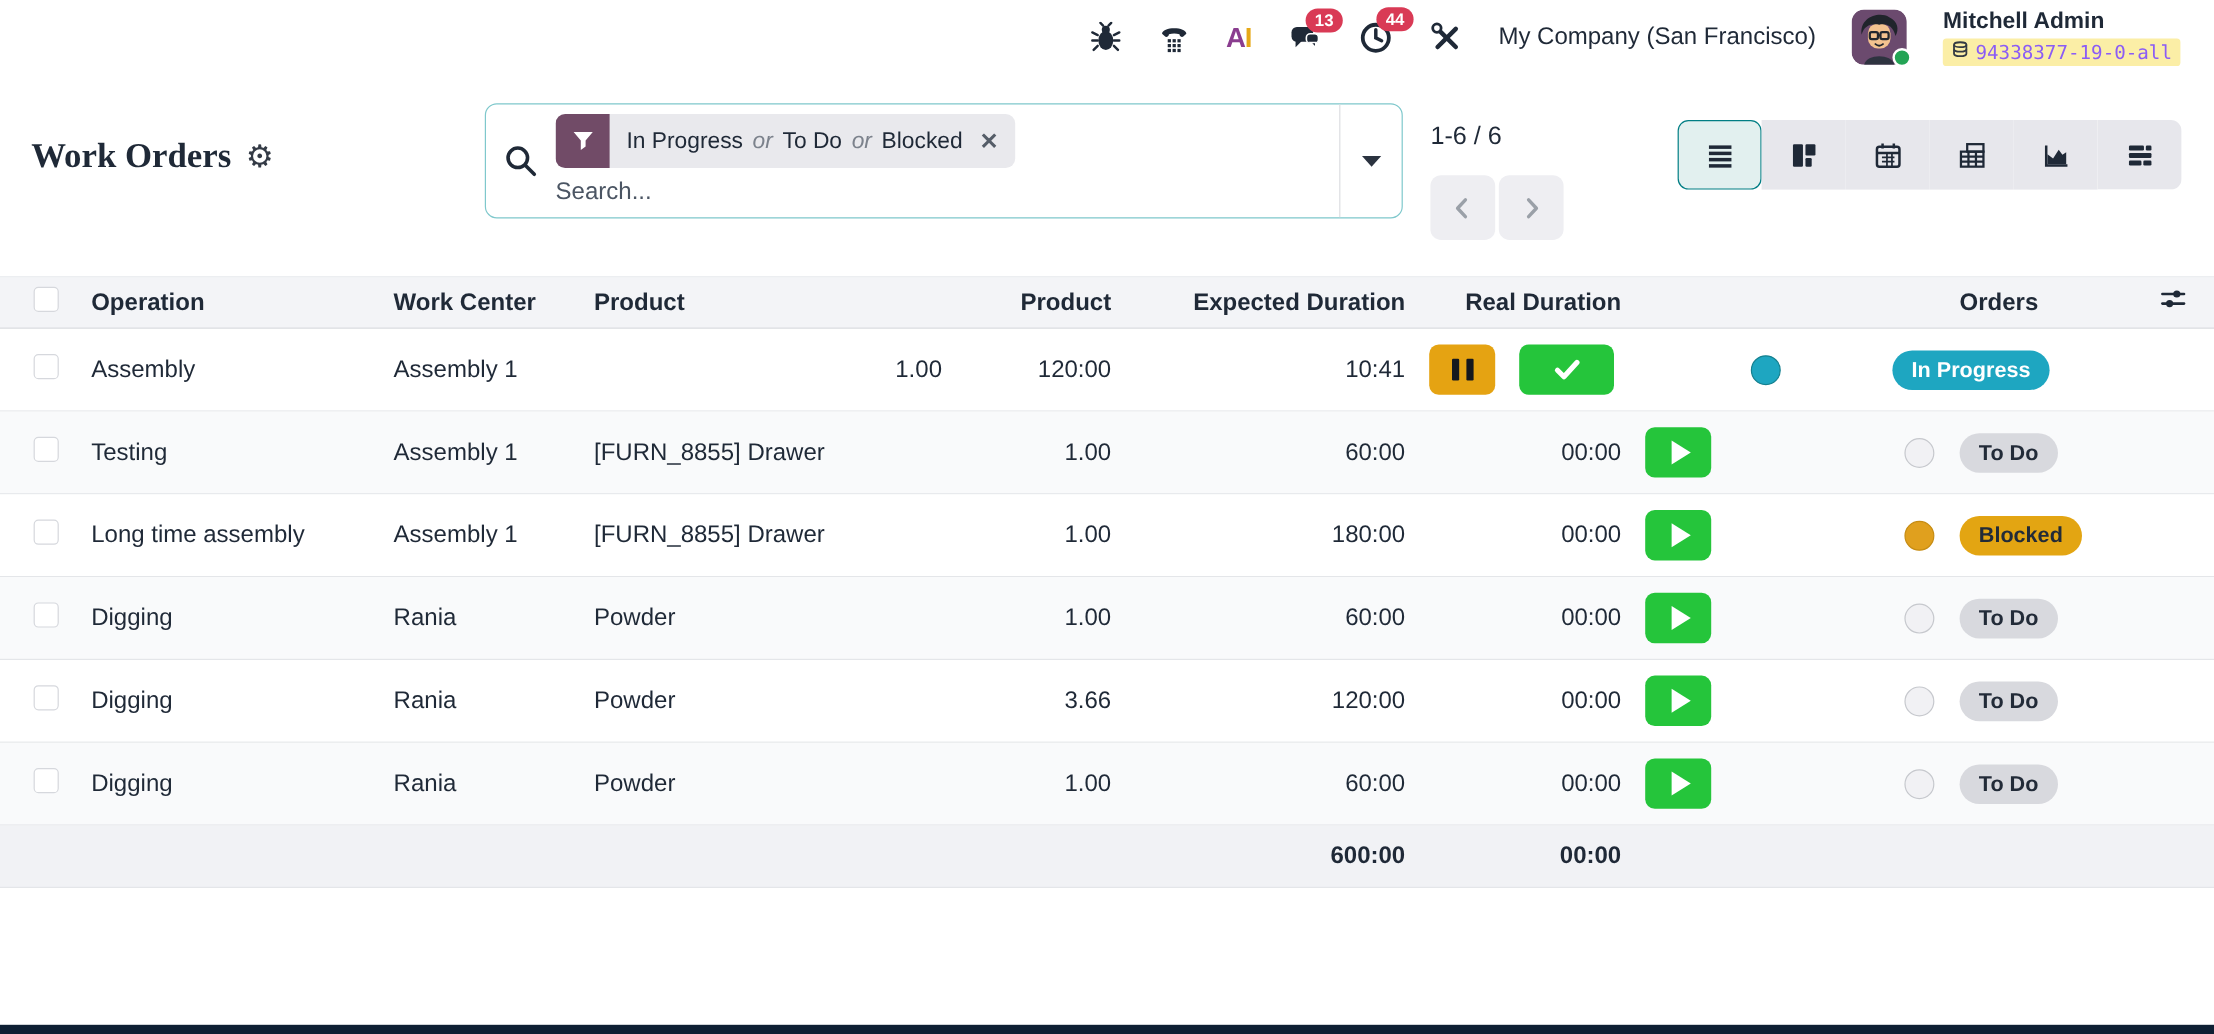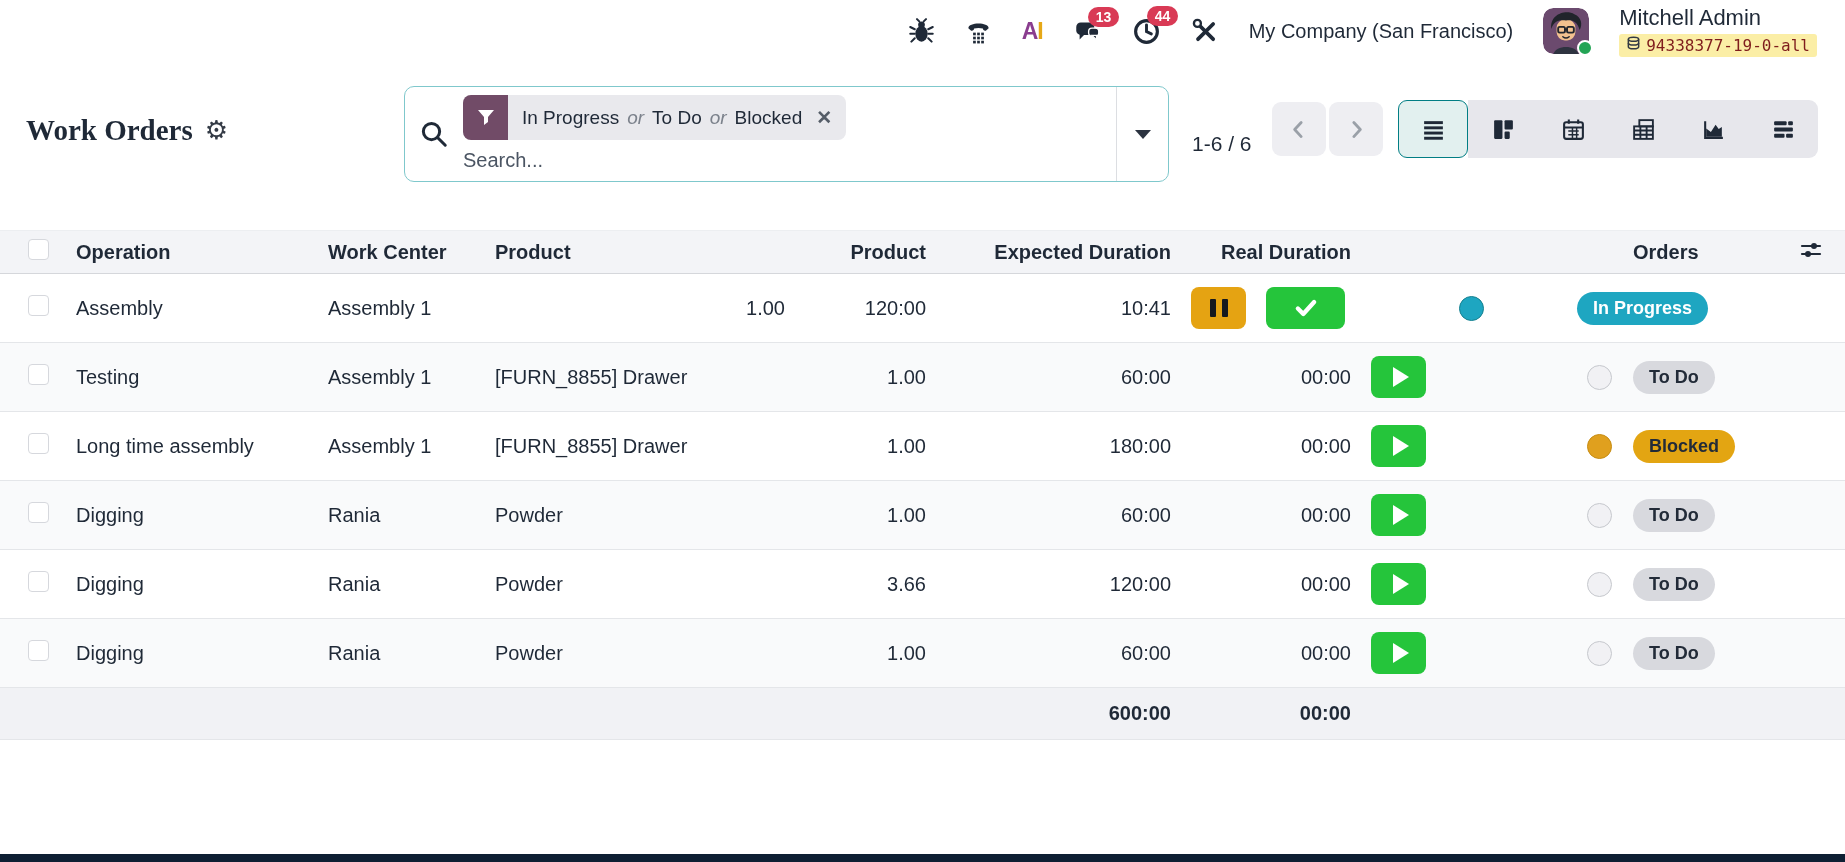--- a/index.html
+++ b/index.html
@@ -16,43 +16,43 @@
   .nav-right { position: absolute; right: 28px; top: 0; height: 62px; display: flex; align-items: center; gap: 30px; }
   .nav-icon-btn { position: relative; display: flex; align-items: center; justify-content: center; cursor: pointer; }
   .badge-count { position: absolute; top: -11px; left: 15px; background: #d93a55; color: #fff; font-size: 14px; font-weight: 700; padding: 2px 8px; border-radius: 999px; line-height: 1.2; }
   .ai-mark { font-size: 23px; font-weight: 800; letter-spacing: -1px; }
   .ai-a { color: #8a3d8f; }
   .ai-i { color: #e6a817; }
   .company-name { font-size: 20px; cursor: pointer; white-space: nowrap; }
   .avatar-wrap { position: relative; width: 46px; height: 46px; cursor: pointer; }
   .presence-dot { position: absolute; right: -4px; bottom: -2px; width: 16px; height: 16px; border-radius: 50%; background: #23a455; border: 2px solid #fff; }
   .user-block { display: flex; flex-direction: column; gap: 3px; }
-  .user-name { font-size: 22px; }
-  .db-badge { display: inline-flex; align-items: center; gap: 5px; background: #fbeea6; border-radius: 3px; padding: 2px 7px; font-family: "DejaVu Sans Mono", monospace; font-size: 16px; color: #7f1d1d; }
+  .user-name { font-size: 19px; font-weight: bold; }
+  .db-badge { display: inline-flex; align-items: center; gap: 5px; background: #fbeea6; border-radius: 3px; padding: 2px 7px; font-family: "DejaVu Sans Mono", monospace; font-size: 16px; color: #8b5cf6; }
 
   
   .control-panel { position: absolute; top: 62px; left: 0; right: 0; height: 168px; background: #fff; }
   .page-title { position: absolute; left: 26px; top: 52px; display: flex; align-items: center; gap: 12px; font-family: Liberation Serif, serif; }
   .page-title-text { font-size: 29px; font-weight: 600; }
   .gear-btn { font-size: 26px; color: #343b46; cursor: pointer; line-height: 1; }
 
   .searchbox { position: absolute; left: 404px; top: 24px; width: 765px; height: 96px; border: 1px solid #7fc8cc; border-radius: 10px; background: #fff; display: flex; }
   .search-mag { width: 58px; display: flex; align-items: center; justify-content: center; flex: none; }
   .search-main { flex: 1; display: flex; flex-direction: column; padding: 8px 0 9px 0; }
   .facet { display: inline-flex; align-items: stretch; height: 45px; background: #e9e9ed; border-radius: 8px; overflow: hidden; align-self: flex-start; }
   .facet-icon-box { width: 45px; background: #714b67; display: flex; align-items: center; justify-content: center; }
   .facet-label { display: flex; align-items: center; gap: 8px; padding: 0 10px 0 14px; font-size: 19px; white-space: nowrap; }
   .facet-or { font-style: italic; color: #7c828c; }
   .facet-close { display: flex; align-items: center; padding: 0 14px 0 4px; color: #555d68; font-size: 19px; font-weight: 700; cursor: pointer; }
   .search-input { border: none; outline: none; font-size: 20px; color: #3b82f6; margin-top: auto; width: 96%; background: transparent; }
   .search-input::placeholder { color: #4b5563; opacity: 1; }
   .search-caret { width: 52px; flex: none; border-left: 1px solid #dcdee2; display: flex; align-items: center; justify-content: center; cursor: pointer; }
   .caret-down { width: 0; height: 0; border-left: 8px solid transparent; border-right: 8px solid transparent; border-top: 9px solid #2b3340; }
 
-  .pager { position: absolute; left: 1192px; top: 40px; display: flex; align-items: flex-end; gap: 20px; }
+  .pager { position: absolute; left: 1192px; top: 40px; display: flex; align-items: flex-start; gap: 20px; flex-direction: column; }
   .pager-range { font-size: 21px; white-space: nowrap; }
   .pager-btns { display: flex; gap: 3px; }
   .pager-btn { width: 54px; height: 54px; background: #eeeef2; border: none; border-radius: 9px; display: flex; align-items: center; justify-content: center; cursor: pointer; }
 
   .switcher { position: absolute; left: 1398px; top: 38px; display: flex; }
   .switch-btn { width: 70px; height: 58px; background: #e7e7ec; border: 1px solid transparent; display: flex; align-items: center; justify-content: center; cursor: pointer; }
   .switch-btn:first-child { border-radius: 9px 0 0 9px; }
   .switch-btn:last-child { border-radius: 0 9px 9px 0; }
   .switch-btn.active { background: #e2f0ef; border: 1px solid #017e84; border-radius: 9px; }
 

